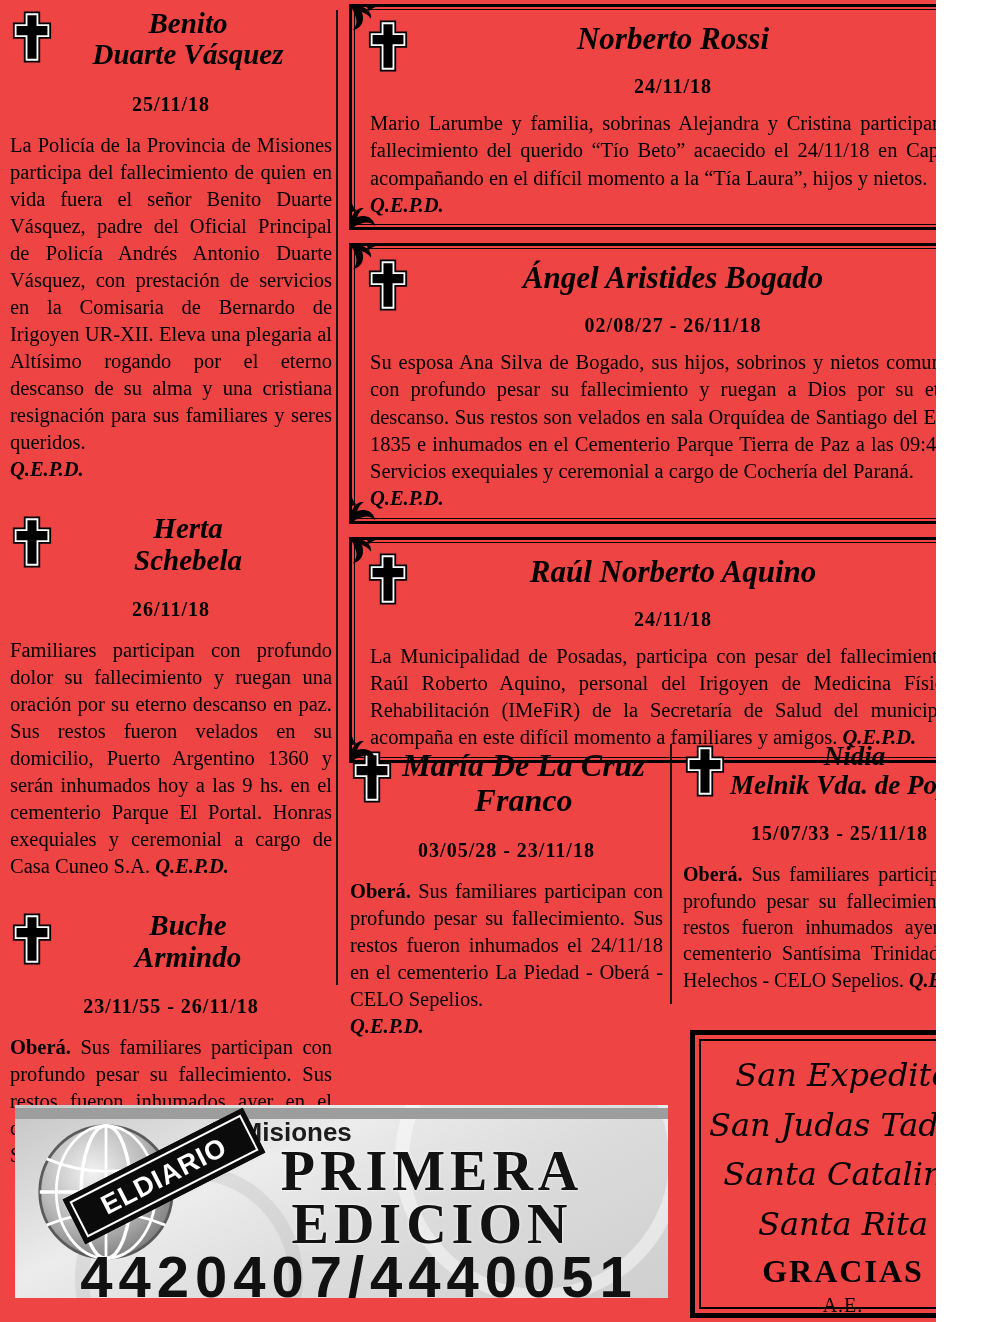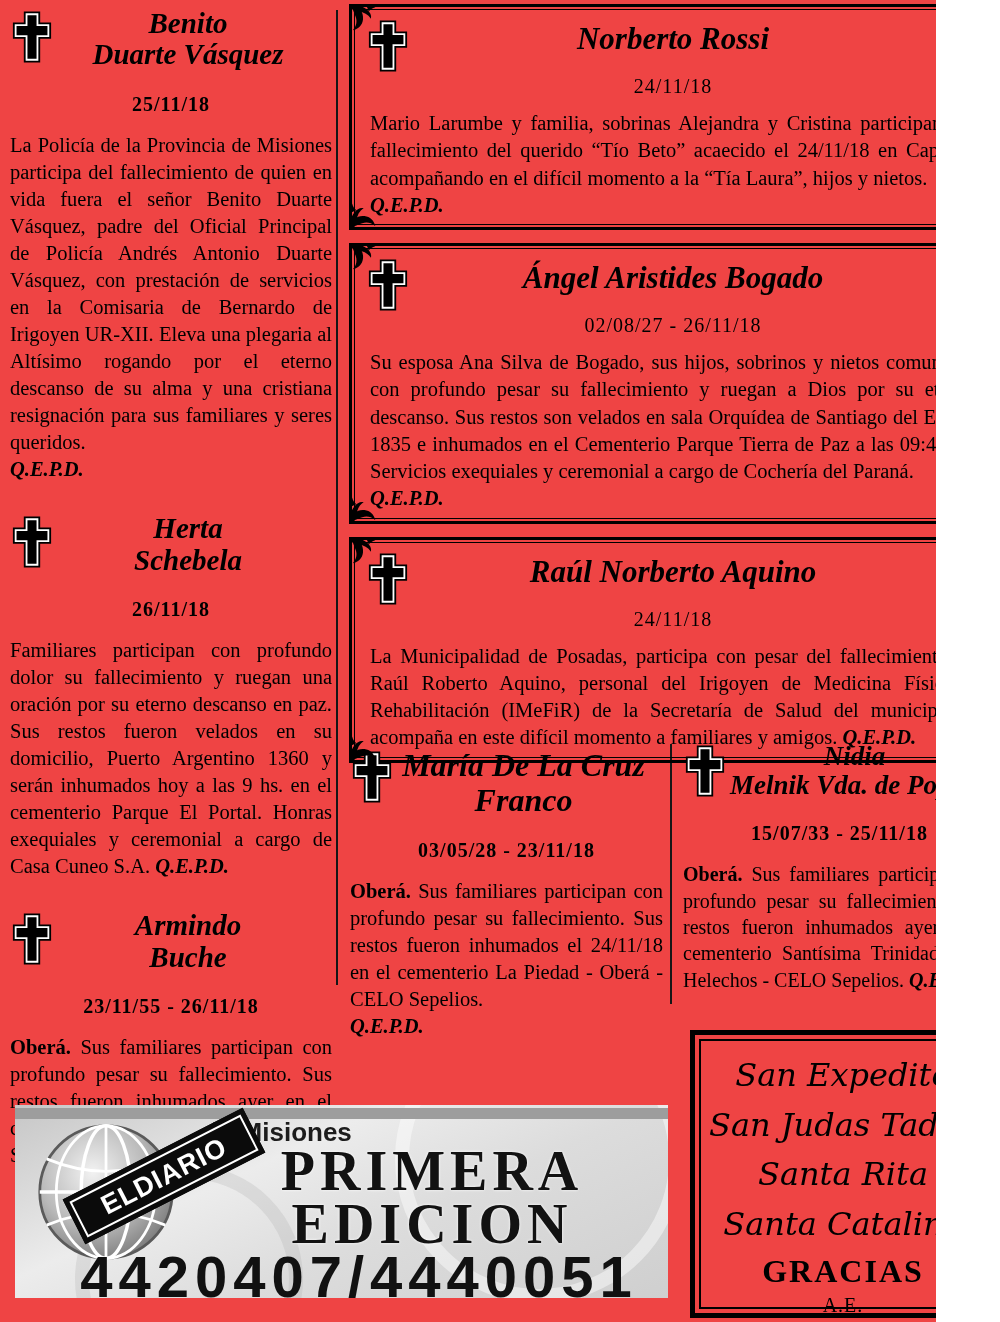--- a/index.html
+++ b/index.html
@@ -24,21 +24,21 @@
   .left-ob{margin-bottom:30px;}
   .rule{position:absolute;width:2px;background:#161616;}
   .rule-1{left:336px;top:10px;height:975px;}
   .rule-2{left:670px;top:744px;height:260px;}
 
   
   .boxes{position:absolute;left:349px;top:4px;width:648px;}
   .obox{position:relative;border:3px solid #000;padding:12px 18px 8px;margin-bottom:13px;}
   .obox::before{content:"";position:absolute;inset:2px;border:1px solid #000;pointer-events:none;}
   .obox .title{text-align:center;font-style:italic;font-weight:bold;font-size:31px;margin:2px 0 0;}
-  .obox .date{text-align:center;font-weight:normal;font-size:20px;letter-spacing:1px;margin:18px 0 12px;}
+  .obox .date{text-align:center;font-weight:bold;font-size:20px;letter-spacing:1px;margin:18px 0 12px;}
   .obox .body{font-size:20.5px;line-height:1.33;text-align:justify;}
   .obox .cross-left{left:16px;top:12px;}
   .cf{position:absolute;width:26px;height:26px;fill:#000;z-index:2;}
   .cf.tl{left:-2px;top:-2px;}
   .cf.tr{right:-2px;top:-2px;transform:rotate(90deg);}
   .cf.br{right:-2px;bottom:-2px;transform:rotate(180deg);}
   .cf.bl{left:-2px;bottom:-2px;transform:rotate(270deg);}
 
   
   .col-maria{position:absolute;left:350px;top:748px;width:313px;}
@@ -152,22 +152,22 @@
         <span class="qepd"> Q.E.P.D.</span>
       </div>
     </div>
 
     <div class="left-ob">
       <div class="ob-head">
         <svg class="cross cross-left">
             <use href="#sym-cross"></use>
           </svg>
         <div class="ob-name">
+          <div>Buche</div>
           <div>Armindo</div>
-          <div>Buche</div>
         </div>
       </div>
       <div class="ob-date">23/11/55 - 26/11/18</div>
       <div class="ob-body">
         <span class="lead">Oberá. </span>
         <span>Sus familiares participan con profundo pesar su fallecimiento. Sus restos fueron inhumados ayer en el cementerio La Piedad - Oberá - CELO Sepelios.</span>
         <span class="qepd"> Q.E.P.D.</span>
       </div>
     </div>
 
@@ -300,20 +300,20 @@
     <div class="ad-stamp">
       <div class="ad-stamp-inner">ELDIARIO</div>
     </div>
     <div class="ad-phones">4420407/4440051</div>
   </div>
 
   <div class="thanks">
     <div class="thanks-lines">
       <div class="thanks-line">San Expedito</div>
       <div class="thanks-line">San Judas Tadeo</div>
+      <div class="thanks-line">Santa Catalina</div>
       <div class="thanks-line">Santa Rita</div>
-      <div class="thanks-line">Santa Catalina</div>
     </div>
     <div class="thanks-gracias">GRACIAS</div>
     <div class="thanks-initials">A.E.</div>
   </div>
 
 </div>
 
 </body></html>

